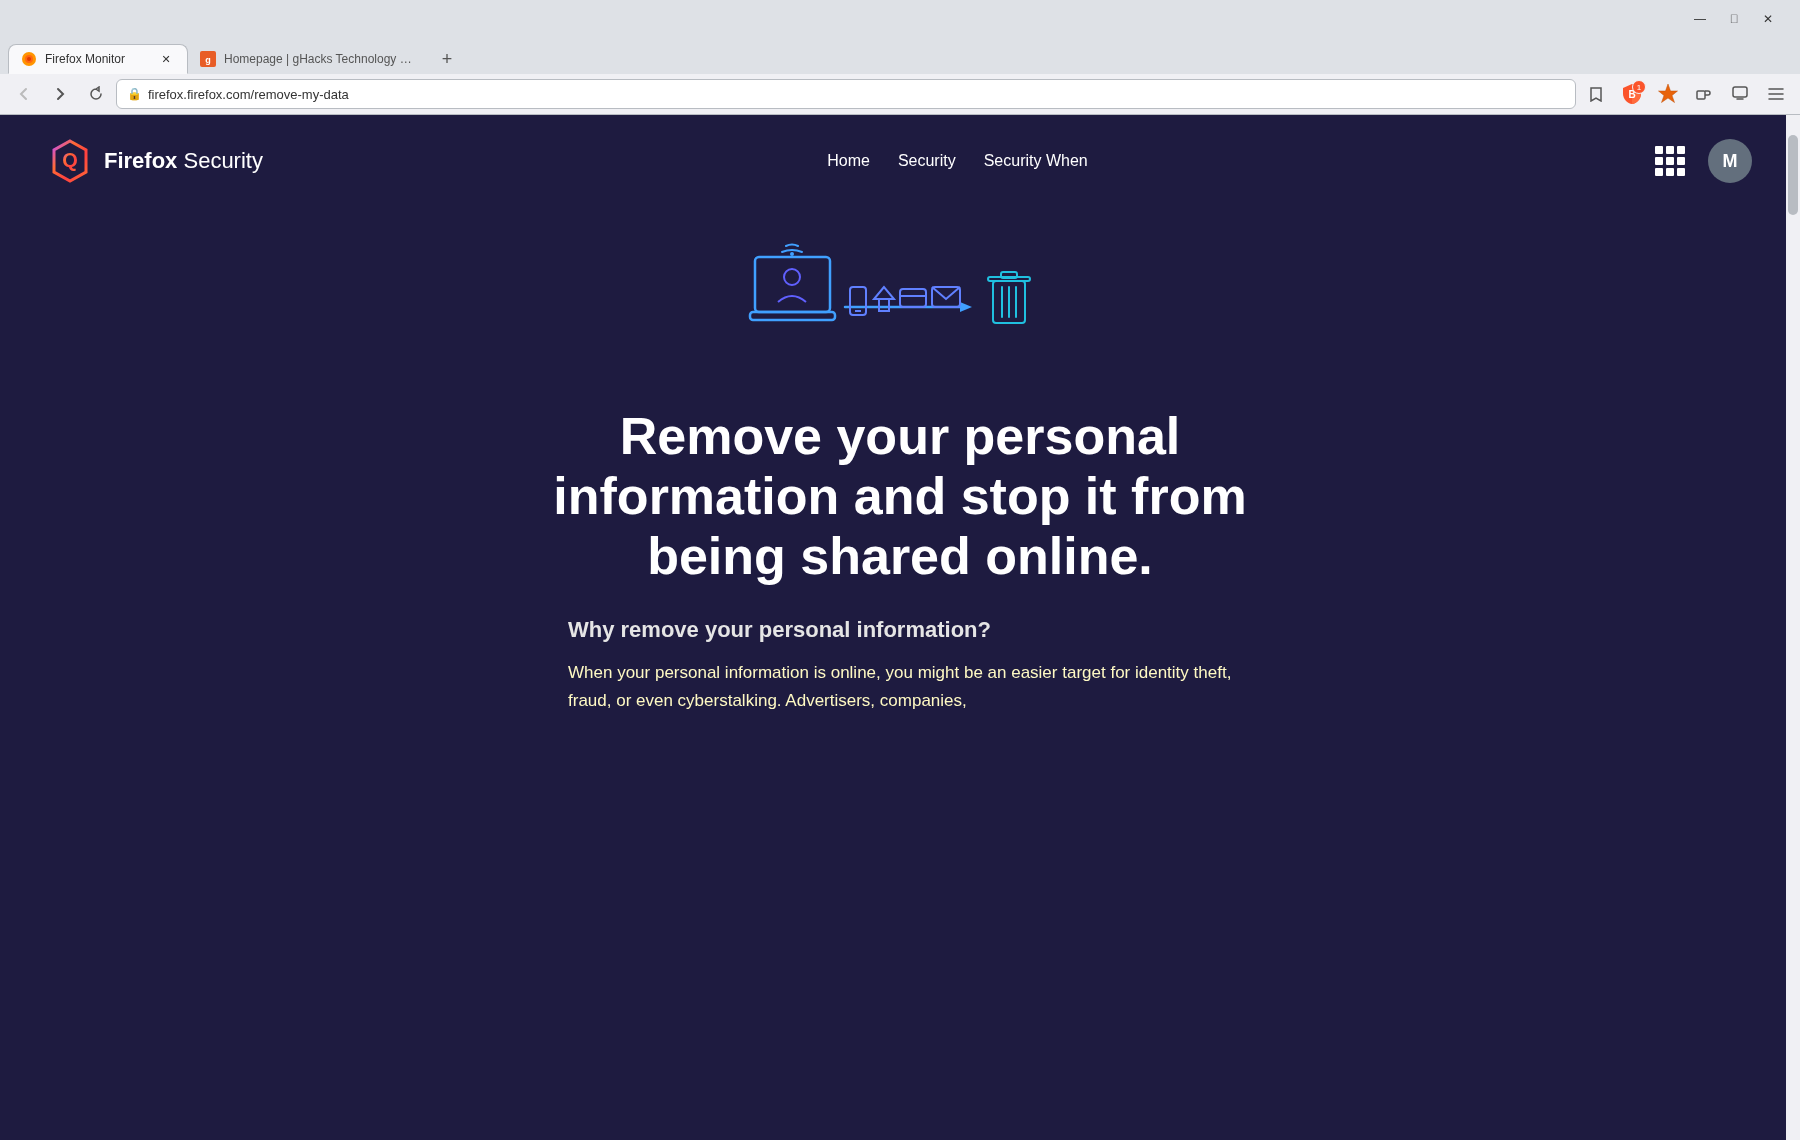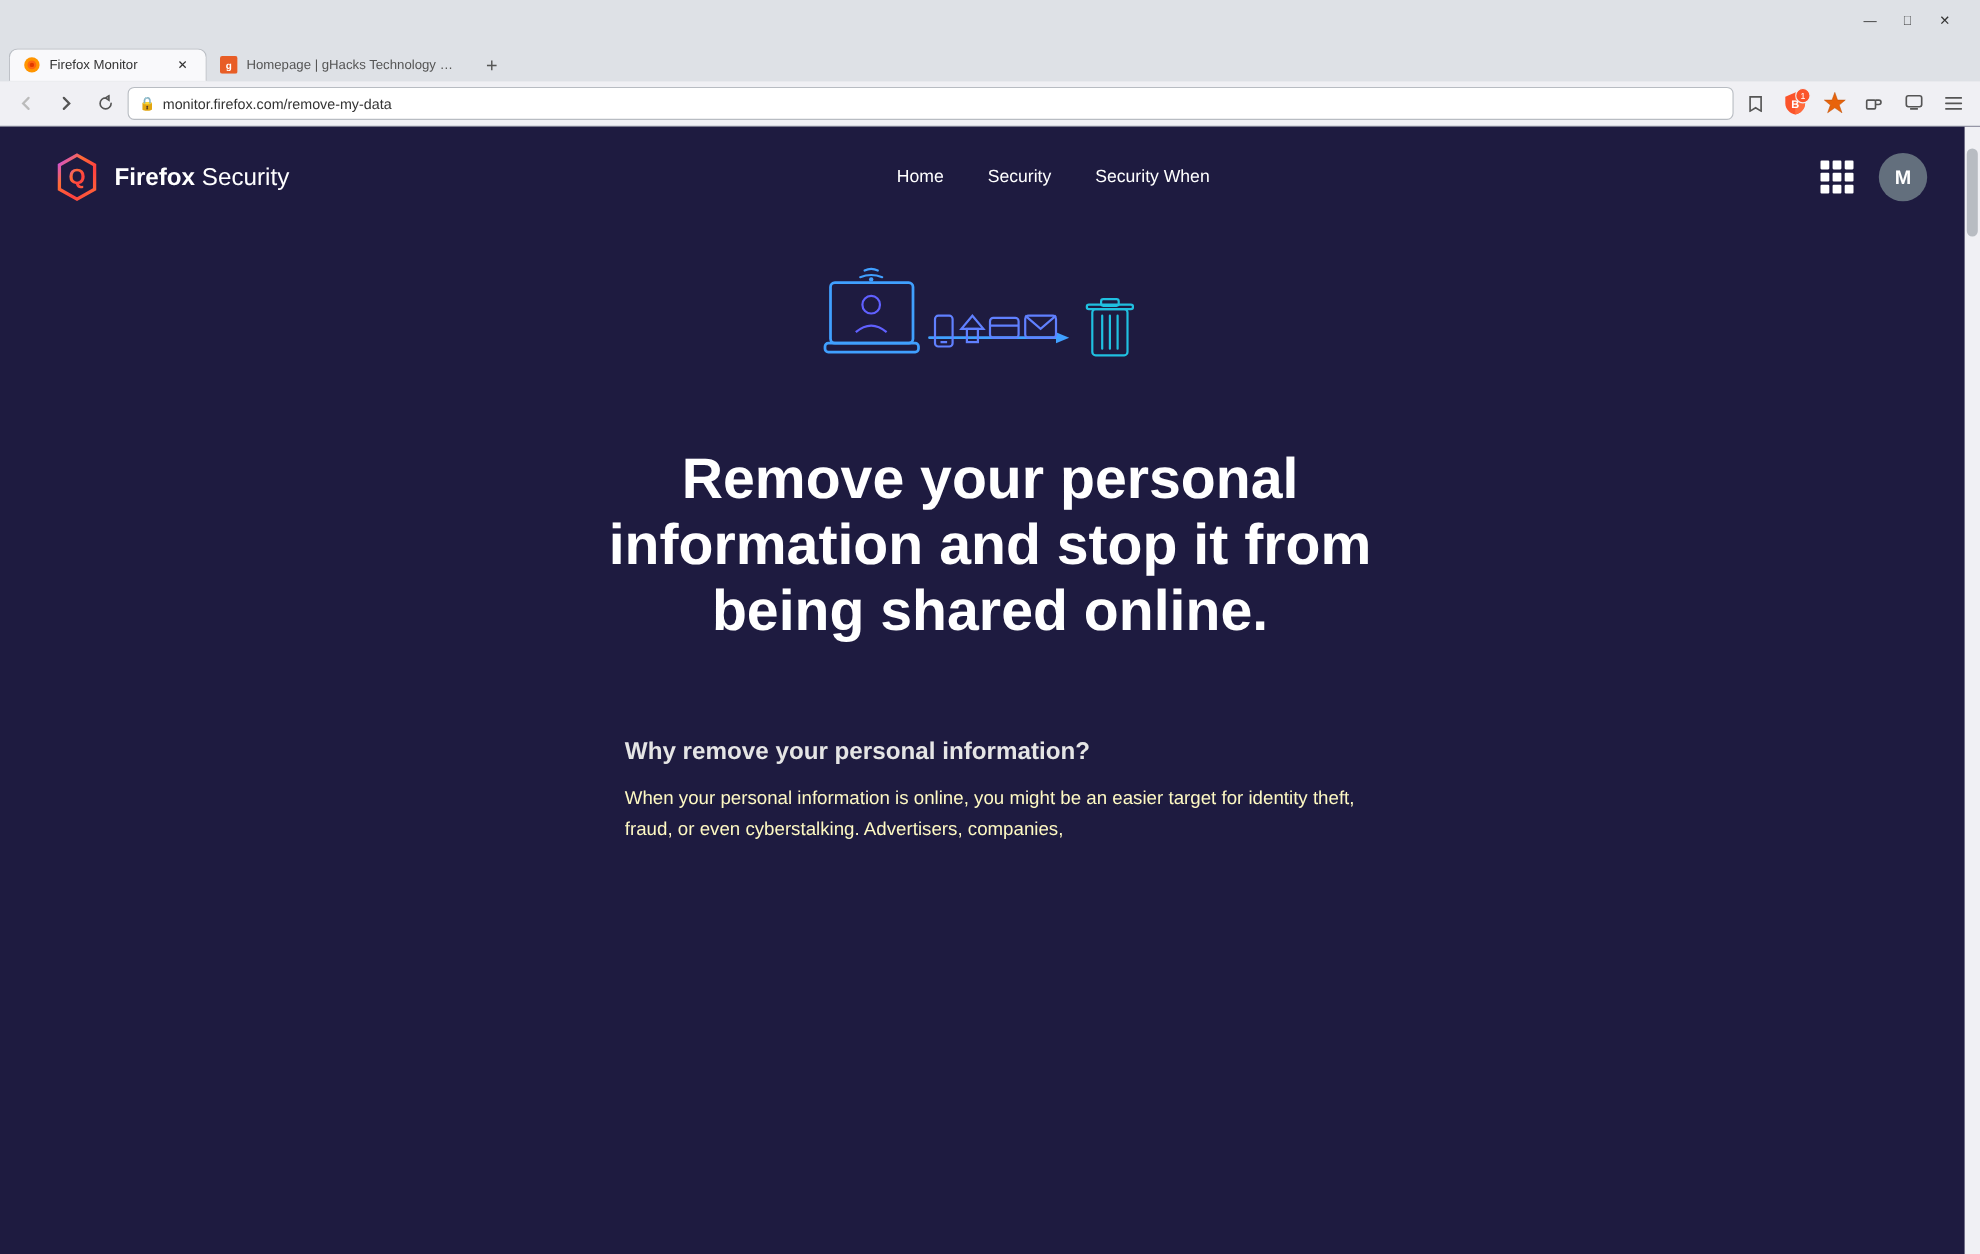--- a/index.html
+++ b/index.html
@@ -200,21 +200,21 @@
     }
 
     .monitor-logo-text strong {
       font-weight: 700;
       text-align: right;
     }
 
     .monitor-nav-links {
       display: flex;
       align-items: flex-start;
-      gap: 40px;
+      gap: 28px;
     }
 
     .monitor-nav-link {
       color: white;
       text-decoration: none;
       font-size: 16px;
       font-weight: 500;
       cursor: pointer;
     }
 
@@ -279,21 +279,21 @@
       justify-content: center;
     }
 
     .hero-title {
       color: white;
       font-size: 52px;
       font-weight: 800;
       text-align: center;
       max-width: 800px;
       line-height: 1.15;
-      margin-bottom: 84px;
+      margin-bottom: 31px;
     }
 
     .why-section {
       width: 100%;
       max-width: 760px;
       padding: 0 48px;
     }
 
     .why-title {
       color: #e5e5e5;
@@ -386,21 +386,21 @@
       </svg>
     </button>
     <button class="nav-btn">
       <svg width="16" height="16" viewBox="0 0 16 16">
         <path d="M13 8A5 5 0 1 1 8 3M8 3 L11 1 L11 5Z" stroke="#555" stroke-width="1.5" fill="none" stroke-linecap="round"></path>
       </svg>
     </button>
 
     <div class="address-bar">
       <span class="lock-icon">🔒</span>
-      <span class="url-text">monitor.firefox.com/remove-my-data</span>
+      <span class="url-text">firefox.firefox.com/remove-my-data</span>
     </div>
 
     <button class="toolbar-btn">
       <svg width="16" height="16" viewBox="0 0 16 16">
         <path d="M3 2h10v13l-5-3-5 3Z" stroke="#555" stroke-width="1.5" fill="none"></path>
       </svg>
     </button>
 
     <div class="toolbar-btn" style="position:relative;">
       <svg width="24" height="24" viewBox="0 0 24 24">

